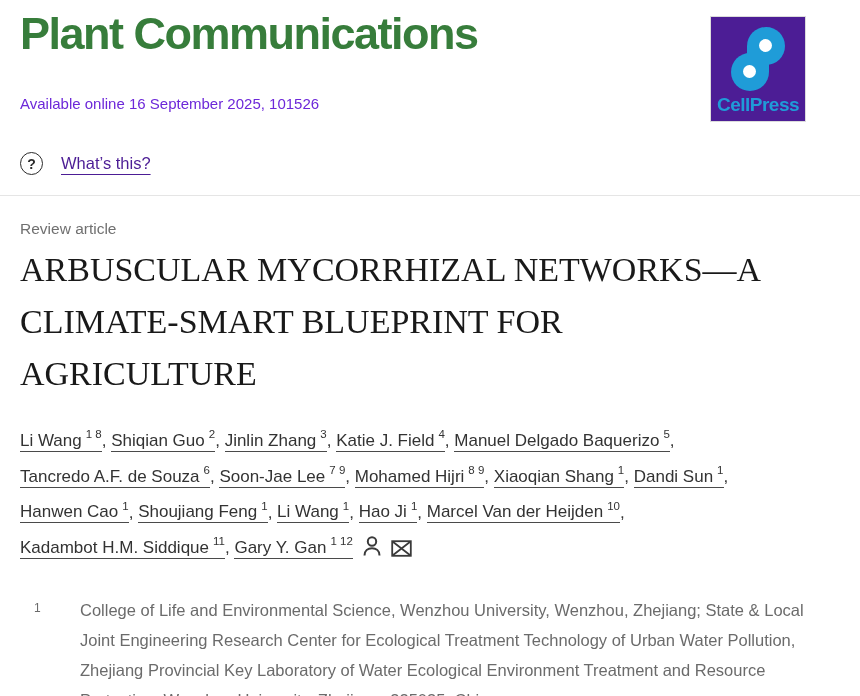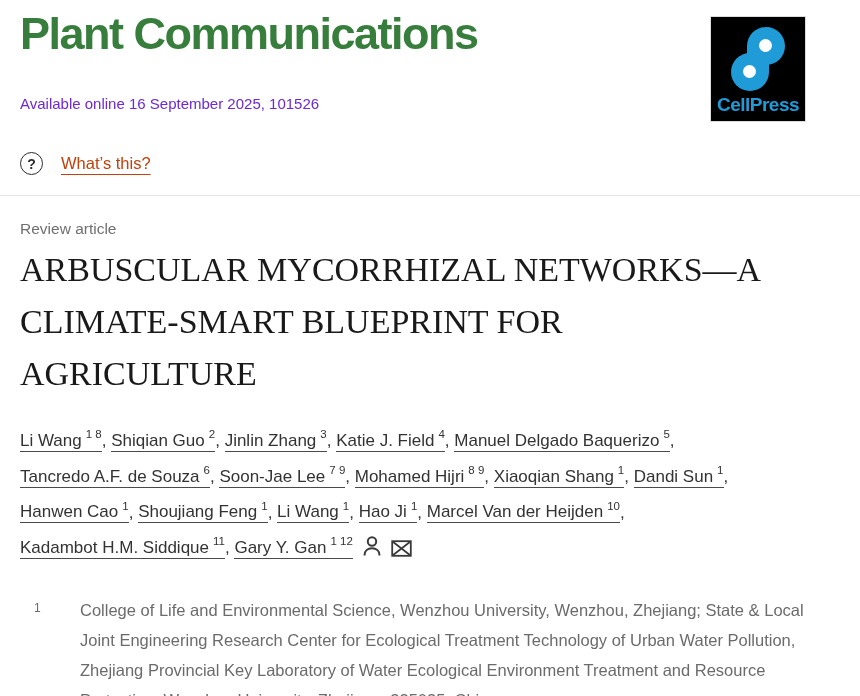--- a/index.html
+++ b/index.html
@@ -23,21 +23,21 @@
   
   .journal-title {
     margin-top:6px;
     font-size:45px; font-weight:700; letter-spacing:-1.5px;
     color:var(--journal_green);
     line-height:1.25;
   }
   .logo-box {
     position:absolute; top:10px; right:18px;
     width:96px; height:106px;
-    border:1px solid #dcdcdc; background:#000000;
+    border:1px solid #dcdcdc; background:#4c1d95;
     display:flex; flex-direction:column; align-items:center; justify-content:flex-end;
     padding-bottom:5px; cursor:pointer;
   }
   .swirl { position:relative; width:58px; height:64px; margin-bottom:3px; }
   .blob { position:absolute; width:38px; height:38px; background:var(--cellpress_blue); }
   .blob-top { top:0; left:18px; border-radius:50% 50% 50% 0; }
   .blob-bottom { bottom:0; left:2px; border-radius:50% 0 50% 50%; }
   .hole { position:absolute; width:13px; height:13px; background:#fff; border-radius:50%; top:12px; left:12px; }
   .logo-text { font-size:19px; font-weight:700; color:var(--cellpress_blue); letter-spacing:-0.5px; }
 
@@ -45,21 +45,21 @@
 
   
   .status-row { margin-top:40px; display:flex; align-items:center; gap:18px; }
   .inpress-link { font-size:16.5px; color:var(--link_teal); text-decoration:none; cursor:pointer; }
   .q-icon {
     width:23px; height:23px; border:1.7px solid #2b2b2b; border-radius:50%;
     display:inline-flex; align-items:center; justify-content:center;
     font-size:14px; font-weight:700; color:#2b2b2b; cursor:pointer;
   }
   .whats-link {
-    font-size:16.5px; color:#c2410c; cursor:pointer;
+    font-size:16.5px; color:#4c1d95; cursor:pointer;
     text-decoration:underline; text-underline-offset:5px; text-decoration-thickness:1px;
   }
 
   .divider { margin-top:20px; margin-left:-20px; width:860px; height:1px; background:var(--divider_gray); border:none; }
 
   
   .type-label { margin-top:24px; font-size:15.5px; color:#707070; }
   .article-title {
     margin-top:6px; max-width:830px;
     font-family:"Liberation Serif","DejaVu Serif",serif;

